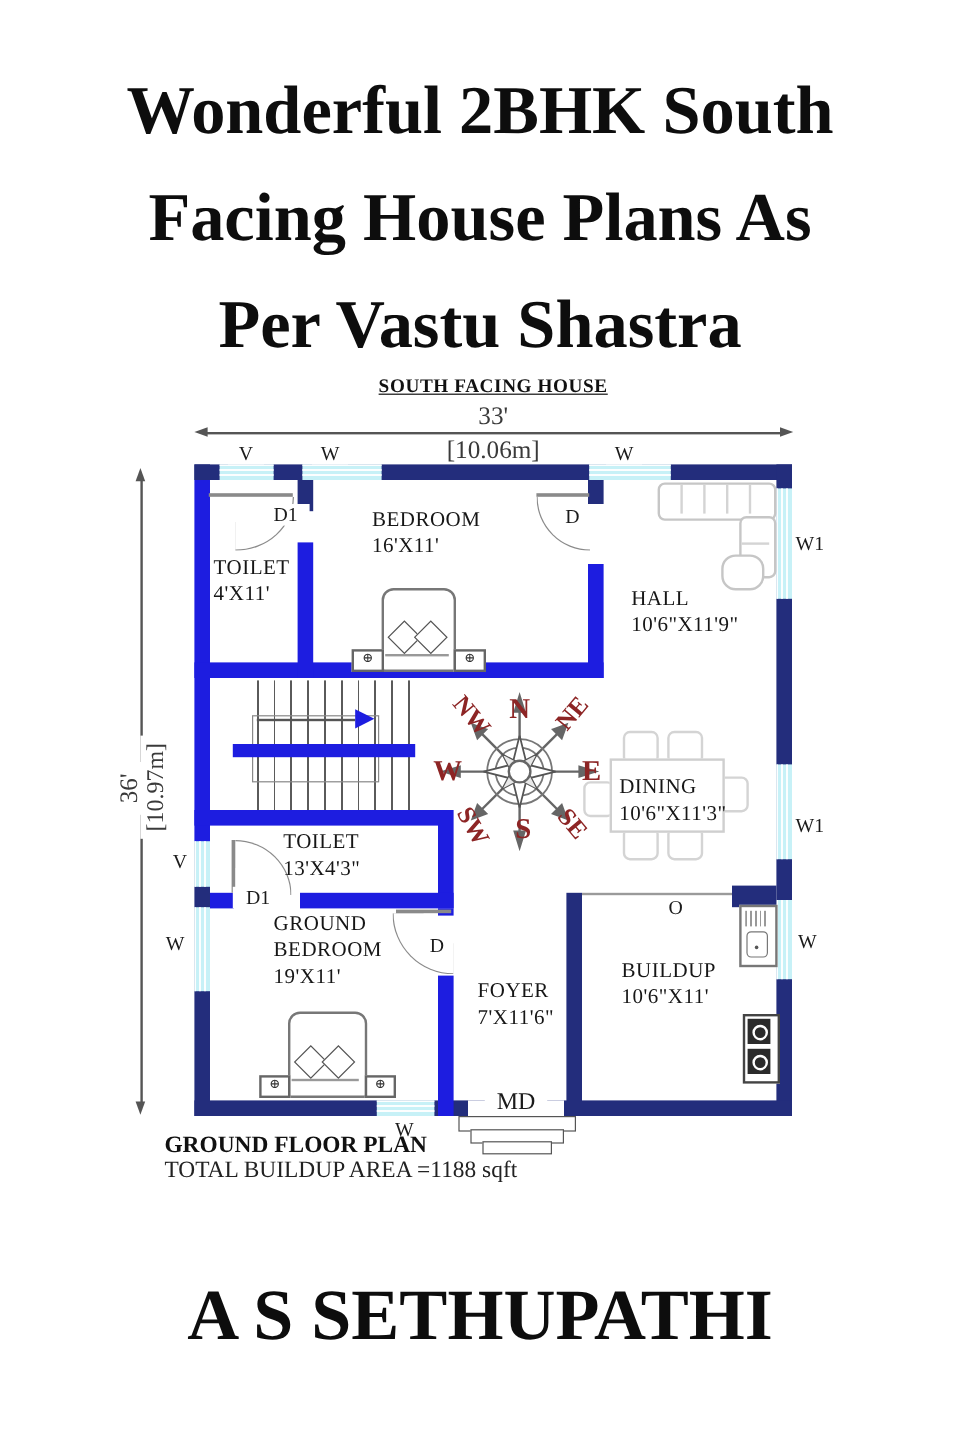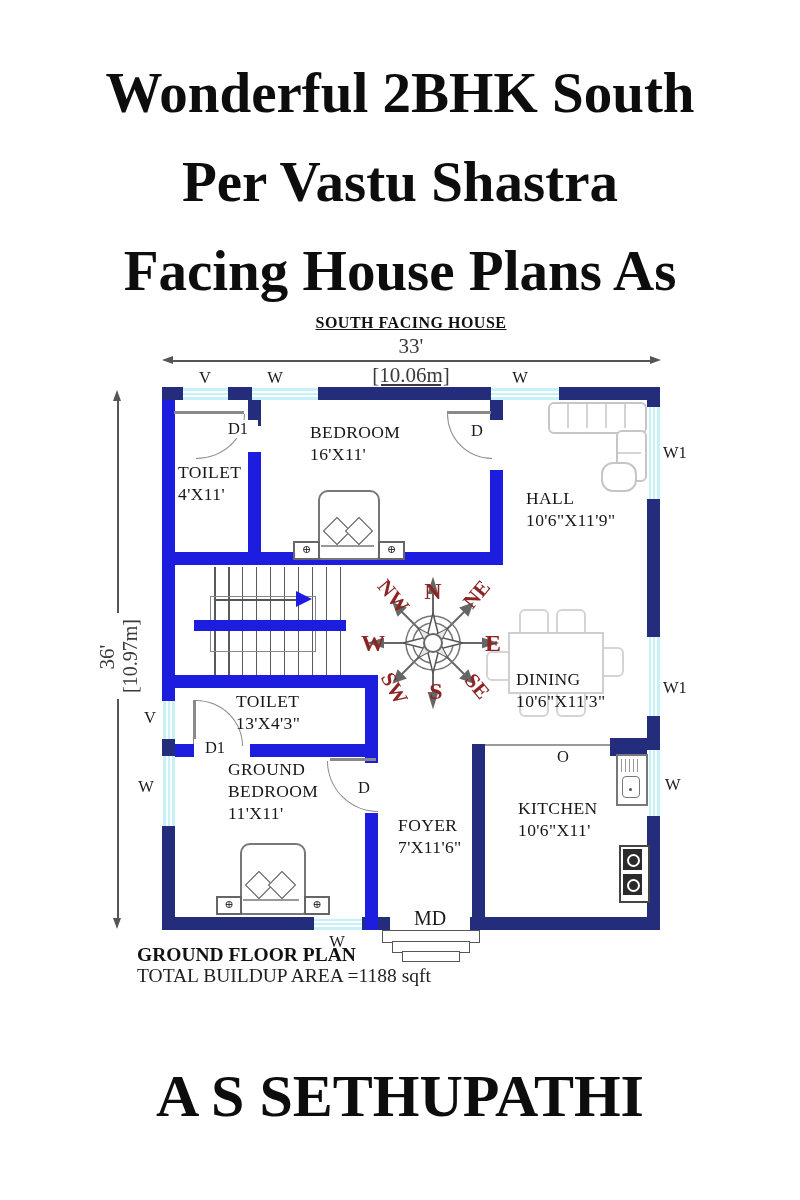--- a/index.html
+++ b/index.html
@@ -35,30 +35,30 @@
   .step-lines{background-image:repeating-linear-gradient(to right,#5a5a5a 0 1.5px,rgba(0,0,0,0) 1.5px 14px);}
   .thin{border:1.5px solid #888;background:transparent;}
   .mdstep{border:1.5px solid #555;background:#fff;}
   .compass-lbl{font-weight:bold;color:#8d2525;text-align:center;z-index:6;}
 </style>
 </head>
 <body>
 
 <div class="abs book-title">
   <div>Wonderful 2BHK South</div>
+  <div>Facing House Plans As</div>
   <div>Per Vastu Shastra</div>
-  <div>Facing House Plans As</div>
 </div>
 
 <div class="abs plan-heading">SOUTH FACING HOUSE</div>
 <div class="abs dim" style="left:350px;top:334px;width:122px;">33'</div>
 <div class="abs" style="left:170px;top:360px;width:482px;height:1.6px;background:#555;"></div>
 <div class="abs" style="left:162px;top:356px;width:0;height:0;border-right:11px solid #555;border-top:4.5px solid transparent;border-bottom:4.5px solid transparent;"></div>
 <div class="abs" style="left:650px;top:356px;width:0;height:0;border-left:11px solid #555;border-top:4.5px solid transparent;border-bottom:4.5px solid transparent;"></div>
-<div class="abs dim" style="left:350px;top:363px;width:122px;text-decoration:underline;">[10.06m]</div>
+<div class="abs dim" style="left:350px;top:363px;width:122px;">[10.06m]</div>
 
 <div class="abs" style="left:117px;top:396px;width:1.6px;height:524px;background:#555;"></div>
 <div class="abs" style="left:113px;top:390px;width:0;height:0;border-bottom:11px solid #555;border-left:4.5px solid transparent;border-right:4.5px solid transparent;"></div>
 <div class="abs" style="left:113px;top:918px;width:0;height:0;border-top:11px solid #555;border-left:4.5px solid transparent;border-right:4.5px solid transparent;"></div>
 <div class="abs dim" style="left:85px;top:640px;width:44px;height:34px;line-height:34px;transform:rotate(-90deg);">36'</div>
 <div class="abs dim" style="left:87px;top:643px;width:86px;height:26px;line-height:26px;font-size:20px;transform:rotate(-90deg);">[10.97m]</div>
 
 <div class="abs wx" style="left:162px;top:387px;width:498px;height:13px;"></div>
 <div class="abs wx" style="left:647px;top:387px;width:13px;height:543px;"></div>
 <div class="abs wx" style="left:162px;top:917px;width:498px;height:13px;"></div>
@@ -203,39 +203,39 @@
   <div>4'X11'</div>
 </div>
 <div class="abs room" style="left:310px;top:421px;">
   <div>BEDROOM</div>
   <div>16'X11'</div>
 </div>
 <div class="abs room" style="left:526px;top:487px;">
   <div>HALL</div>
   <div>10'6"X11'9"</div>
 </div>
-<div class="abs room" style="left:516px;top:668px;font-family:Liberation Serif, serif;">
+<div class="abs room" style="left:516px;top:644px;font-family:Liberation Serif, serif;">
   <div>DINING</div>
   <div>10'6"X11'3"</div>
 </div>
 <div class="abs room" style="left:236px;top:690px;">
   <div>TOILET</div>
   <div>13'X4'3"</div>
 </div>
 <div class="abs room" style="left:228px;top:758px;">
   <div>GROUND</div>
   <div>BEDROOM</div>
-  <div>11'X11'</div>
+  <div>19'X11'</div>
 </div>
 <div class="abs room" style="left:398px;top:814px;">
   <div>FOYER</div>
   <div>7'X11'6"</div>
 </div>
 <div class="abs room" style="left:518px;top:797px;">
-  <div>KITCHEN</div>
+  <div>BUILDUP</div>
   <div>10'6"X11'</div>
 </div>
 
 <div class="abs lbl" style="left:190px;top:369px;width:30px;">V</div>
 <div class="abs lbl" style="left:260px;top:369px;width:30px;">W</div>
 <div class="abs lbl" style="left:505px;top:369px;width:30px;">W</div>
 <div class="abs lbl" style="left:663px;top:444px;width:32px;text-align:left;">W1</div>
 <div class="abs lbl" style="left:663px;top:679px;width:32px;text-align:left;">W1</div>
 <div class="abs lbl" style="left:665px;top:776px;width:26px;text-align:left;">W</div>
 <div class="abs lbl" style="left:140px;top:709px;width:20px;">V</div>

